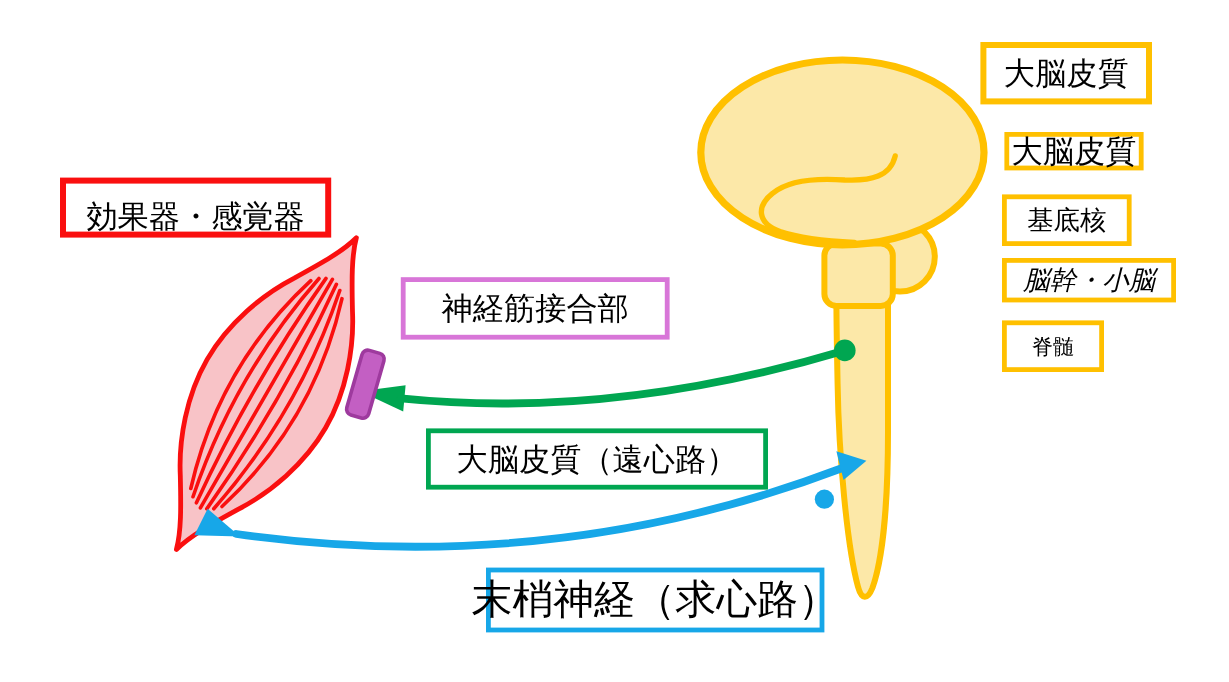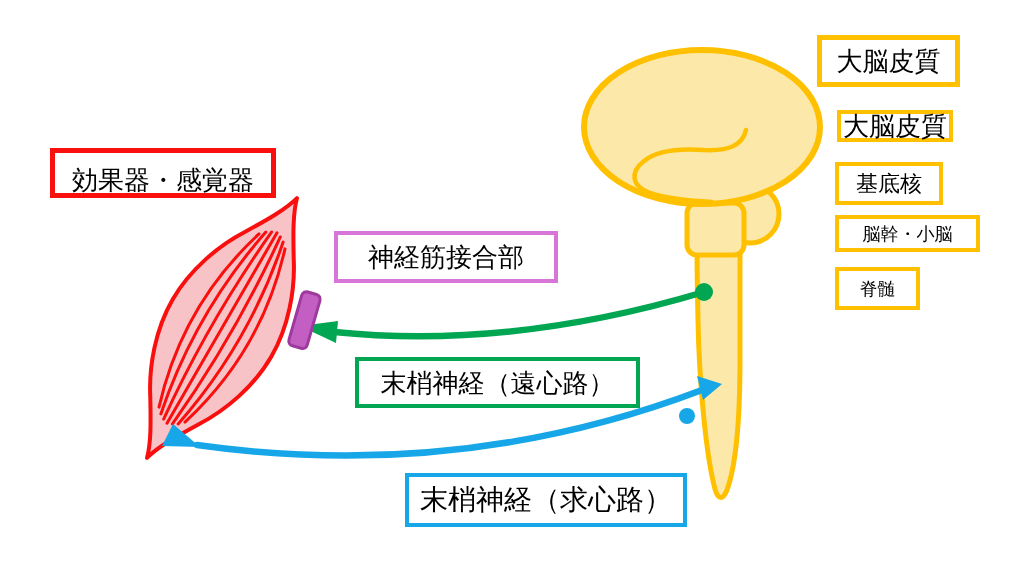--- a/index.html
+++ b/index.html
@@ -23,25 +23,25 @@
     display: flex;
     align-items: center;
     justify-content: center;
     color: #000000;
     white-space: nowrap;
     line-height: 1;
   }
   #box-effector  { left: 50px;  top: 148px; width: 226px; height: 50px; border-width: 5px; border-color: #fa0f0f; font-size: 26px; align-items: flex-end; }
   #box-junction  { left: 334px; top: 231px; width: 224px; height: 52px; border-width: 4px; border-color: #d876d8; font-size: 26px; }
   #box-efferent  { left: 355px; top: 357px; width: 285px; height: 51px; border-width: 4px; border-color: #00a651; font-size: 26px; }
-  #box-afferent  { left: 405px; top: 473px; width: 282px; height: 54px; border-width: 4px; border-color: #17a7e8; font-size: 28px; }
+  #box-afferent  { left: 405px; top: 473px; width: 282px; height: 54px; border-width: 4px; border-color: #17a7e8; font-size: 34px; }
   #box-cns       { left: 817px; top: 35px;  width: 143px; height: 52px; border-width: 5px; border-color: #ffc000; font-size: 26px; }
   #box-cortex    { left: 837px; top: 110px; width: 116px; height: 32px; border-width: 4px; border-color: #ffc000; font-size: 26px; }
   #box-basal     { left: 835px; top: 162px; width: 108px; height: 43px; border-width: 4px; border-color: #ffc000; font-size: 22px; }
-  #box-brainstem { left: 835px; top: 215px; width: 145px; height: 37px; border-width: 4px; border-color: #ffc000; font-size: 18px; }
+  #box-brainstem { left: 835px; top: 215px; width: 145px; height: 37px; border-width: 4px; border-color: #ffc000; font-size: 22px; font-style: italic; }
   #box-spinal    { left: 835px; top: 267px; width: 85px;  height: 43px; border-width: 4px; border-color: #ffc000; font-size: 18px; }
 </style>
 </head>
 <body>
 
 <div class="canvas">
 
   <svg class="art" width="1024" height="568" viewBox="0 0 1024 568">
 
     <path stroke-width="5" stroke-linejoin="round" d="M 697 248 L 740 248 L 740 360
@@ -99,21 +99,21 @@
 
   <div class="label-box" id="box-effector">
     <span>効果器・感覚器</span>
   </div>
 
   <div class="label-box" id="box-junction">
     <span>神経筋接合部</span>
   </div>
 
   <div class="label-box" id="box-efferent">
-    <span>末梢神経（遠心路）</span>
+    <span>大脳皮質（遠心路）</span>
   </div>
 
   <div class="label-box" id="box-afferent">
     <span>末梢神経（求心路）</span>
   </div>
 
   <div class="label-box" id="box-cns">
     <span>大脳皮質</span>
   </div>
 

